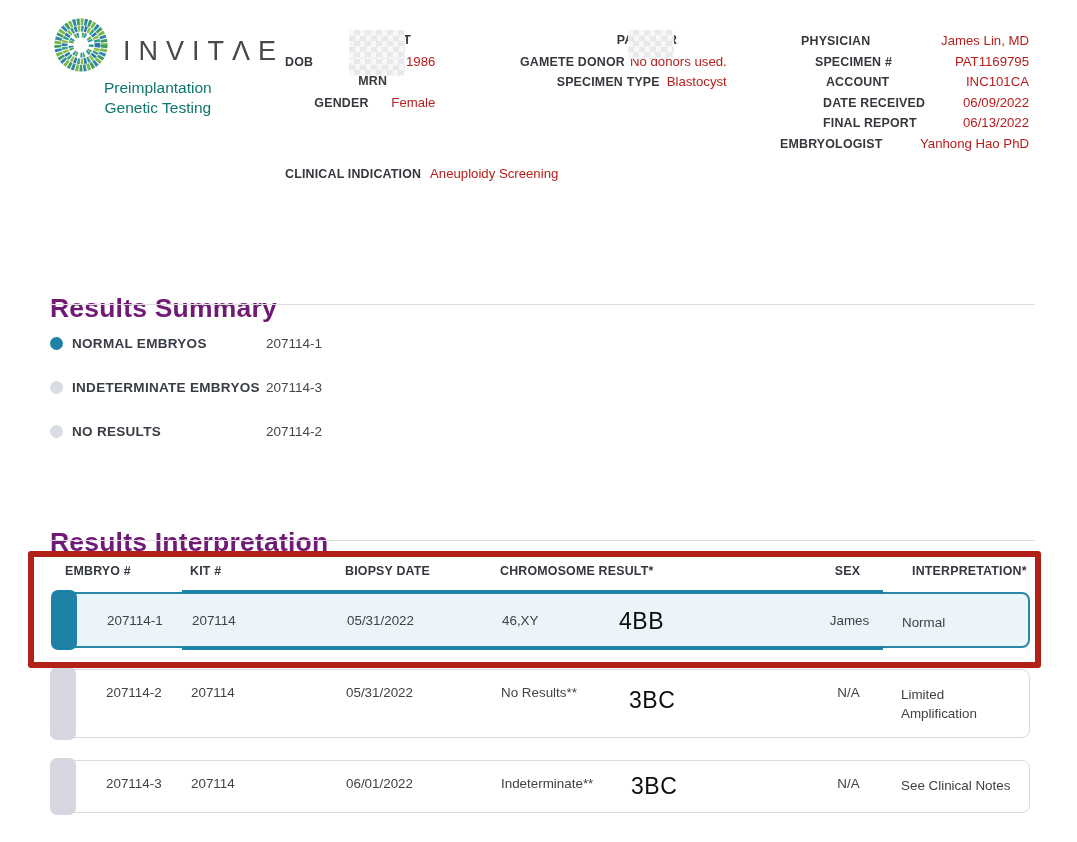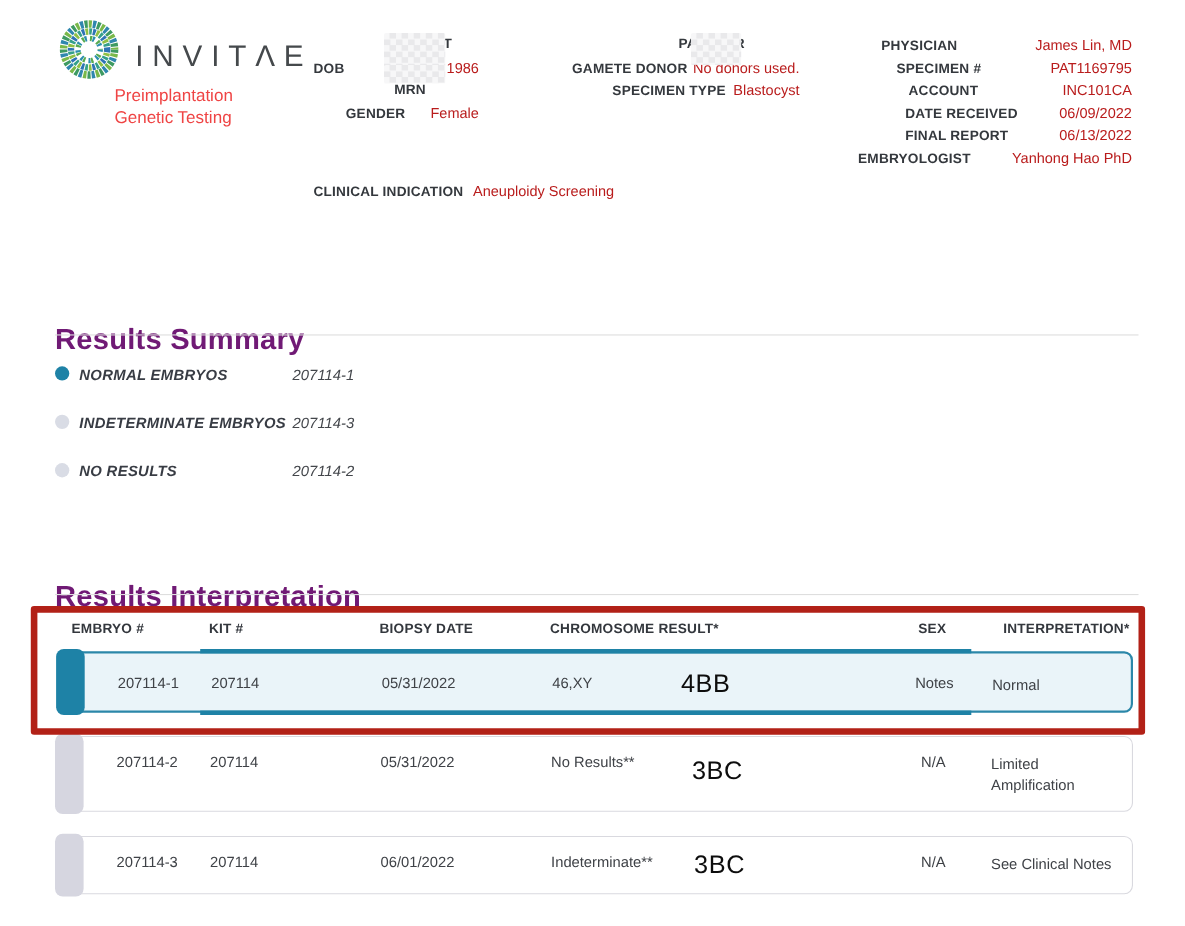--- a/index.html
+++ b/index.html
@@ -9,21 +9,22 @@
   }
 
   
   .logo { position:absolute; left:52px; top:16px; }
   .brand-name {
     position:absolute; left:123px; top:36px; font-size:27px; font-weight:500;
     letter-spacing:8px; color:#45494c;
   }
   .tagline {
     position:absolute; left:104px; top:78px; font-size:15.5px; line-height:19.5px;
-    color:#ef4444;
+    color:#0f766e;
+    text-align:center;
   }
 
   .info-col { position:absolute; top:33px; }
   .info-col.c1 { left:285px; }
   .info-col.c2 { left:520px; }
   .info-col.c3 { left:780px; }
   .info-row { display:flex; height:20.5px; align-items:baseline;justify-content:flex-end; }
   .info-label {
     flex:none; font-weight:bold; font-size:12.4px; color:#34383d; letter-spacing:0.2px;
   }
@@ -51,21 +52,21 @@
     color:#701a75; letter-spacing:0.2px;margin-top:32px;
   }
   .title-summary { top:261px; }
   .title-interp  { top:495px; }
   .rule { position:absolute; left:50px; width:985px; height:1px; background:#dedede; }
   .rule-1 { top:304px; }
   .rule-2 { top:540px; }
 
   
   .summary-list { position:absolute; left:50px; top:333px; }
-  .sum-item { display:flex; height:20px; margin-bottom:24px;font-style:italic; }
+  .sum-item { display:flex; align-items:center; height:20px; margin-bottom:24px; }
   .dot { flex:none; width:13px; height:13px; border-radius:50%; margin-right:9px; }
   .dot-active   { background:#1e82a6; }
   .dot-inactive { background:#d9dce5; }
   .sum-label { width:194px; font-weight:bold; font-size:13.5px; color:#383c44; letter-spacing:0.3px; }
   .sum-value { font-size:13.5px; color:#43464b; }
 
   
   .table { position:absolute; left:60px; top:556px; width:970px; }
   .thead, .trow { display:grid; grid-template-columns:125px 155px 155px 300px 105px 1fr; }
   .thead { padding:8px 0 14px 0; }
@@ -242,21 +243,21 @@
 
     <div class="trow row-1">
       <span class="band"></span>
       <span class="td col-embryo">207114-1</span>
       <span class="td">207114</span>
       <span class="td">05/31/2022</span>
       <span class="td col-chrom">
         <span>46,XY</span>
         <span class="grade">4BB</span>
       </span>
-      <span class="td col-sex">Notes</span>
+      <span class="td col-sex">James</span>
       <span class="td col-interp">Normal</span>
     </div>
 
     <div class="trow row-2">
       <span class="td col-embryo">207114-2</span>
       <span class="td">207114</span>
       <span class="td">05/31/2022</span>
       <span class="td col-chrom">
         <span>No Results**</span>
         <span class="grade">3BC</span>

